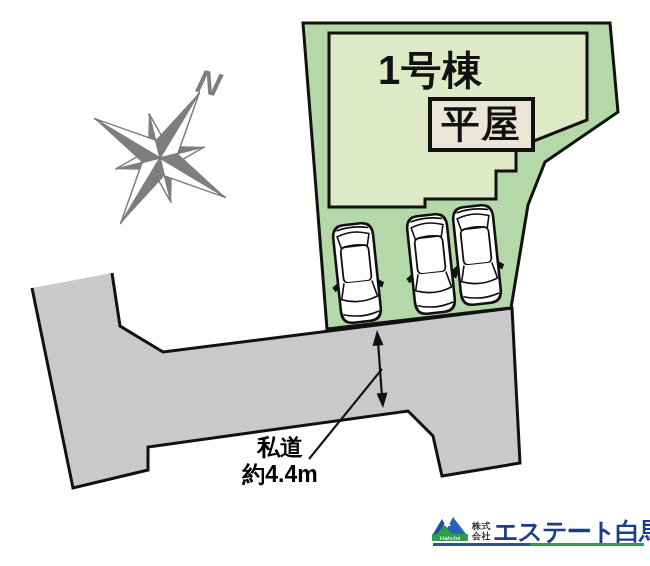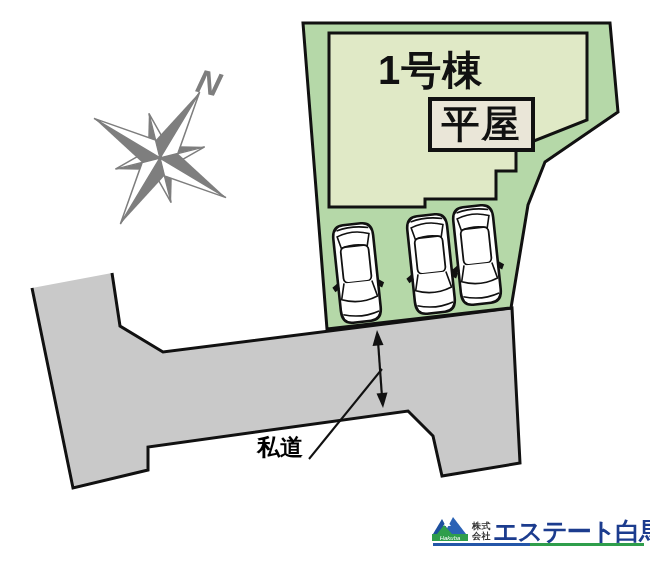--- a/index.html
+++ b/index.html
@@ -117,20 +117,21 @@
       <text x="206" y="94" text-anchor="middle" font-size="33" font-weight="bold" font-style="italic" fill="#7e7e7e" transform="rotate(14 206 94)" font-family="Liberation Sans, DejaVu Sans, sans-serif">N</text>
     </g>
   </svg>
 
   <div class="abs bldg-label">1号棟</div>
 
   <div class="abs type-badge">平屋</div>
 
   <div class="abs road-note">
     <div>私道</div>
+    <div>約4.4m</div>
   </div>
 
   <div class="abs logo">
     <svg class="mountain" width="38" height="27" viewBox="0 0 38 27">
       <polygon points="1,18 10,3 18,18" fill="#1d4f9e"></polygon>
       <polygon points="12,18 21,1 34,18" fill="#2a62b5"></polygon>
       <polygon points="11,10 15,5 19,10" fill="#ffffff"></polygon>
       <polygon points="5,18 12,9 20,18" fill="#2f9e4b"></polygon>
       <rect x="0" y="18" width="36" height="7" fill="#2f9e4b"></rect>
       <text x="18" y="24" text-anchor="middle" font-size="6" font-style="italic" fill="#ffffff" font-family="Liberation Sans, DejaVu Sans, sans-serif">Hakuba</text>

